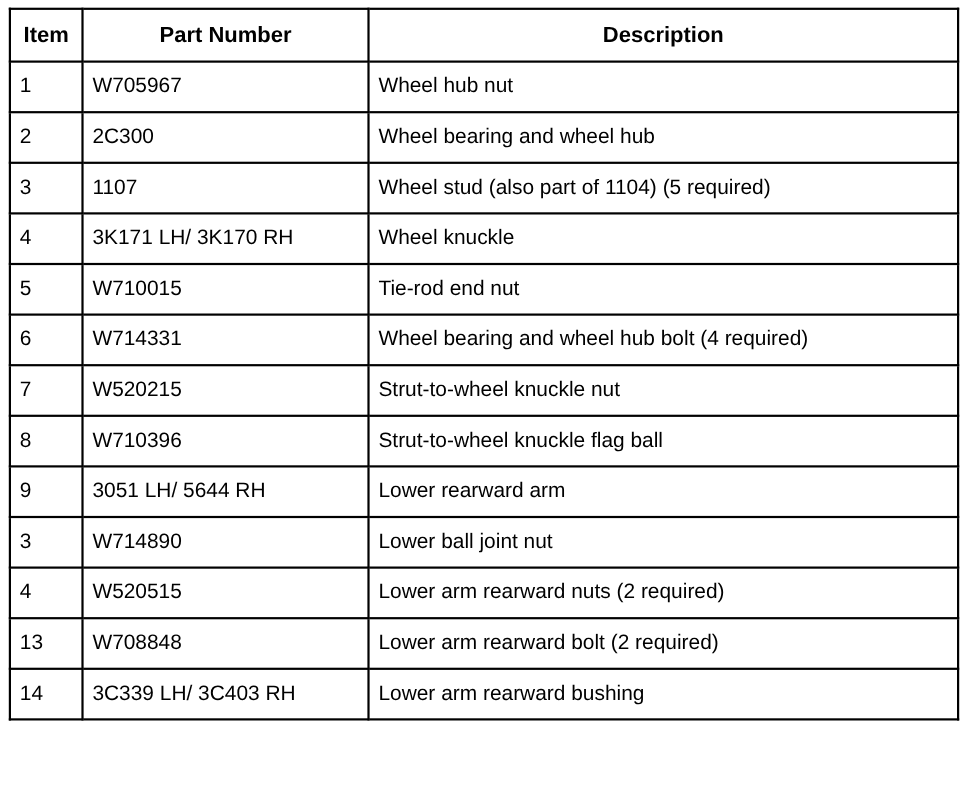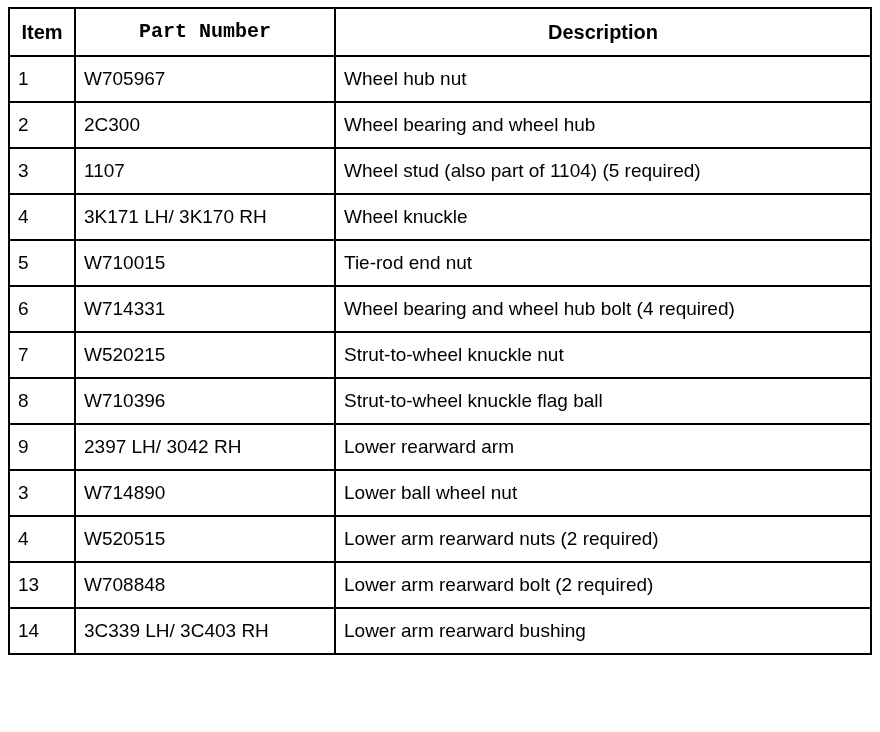--- a/index.html
+++ b/index.html
@@ -44,21 +44,21 @@
     white-space: nowrap;
     overflow: hidden;
   }
   table.parts-table thead th {
     font-weight: bold;
     text-align: center;
     height: 48px;
     font-size: 20px;
   }
   thead th.col-item { width: 66px; }
-  thead th.col-part { width: 260px; font-family: Liberation Mono, monospace; }
+  thead th.col-part { width: 260px; }
   thead th.col-desc { width: auto; }
   td.col-item { width: 66px; }
   td.col-part { width: 260px; }
 </style>
 </head>
 <body>
 
 <div id="page">
   <table class="parts-table">
     <thead>
@@ -104,27 +104,27 @@
         <td class="col-part">W520215</td>
         <td class="col-desc">Strut-to-wheel knuckle nut</td>
       </tr>
       <tr>
         <td class="col-item">8</td>
         <td class="col-part">W710396</td>
         <td class="col-desc">Strut-to-wheel knuckle flag ball</td>
       </tr>
       <tr>
         <td class="col-item">9</td>
-        <td class="col-part">2397 LH/ 3042 RH</td>
+        <td class="col-part">3051 LH/ 5644 RH</td>
         <td class="col-desc">Lower rearward arm</td>
       </tr>
       <tr>
         <td class="col-item">3</td>
         <td class="col-part">W714890</td>
-        <td class="col-desc">Lower ball wheel nut</td>
+        <td class="col-desc">Lower ball joint nut</td>
       </tr>
       <tr>
         <td class="col-item">4</td>
         <td class="col-part">W520515</td>
         <td class="col-desc">Lower arm rearward nuts (2 required)</td>
       </tr>
       <tr>
         <td class="col-item">13</td>
         <td class="col-part">W708848</td>
         <td class="col-desc">Lower arm rearward bolt (2 required)</td>

